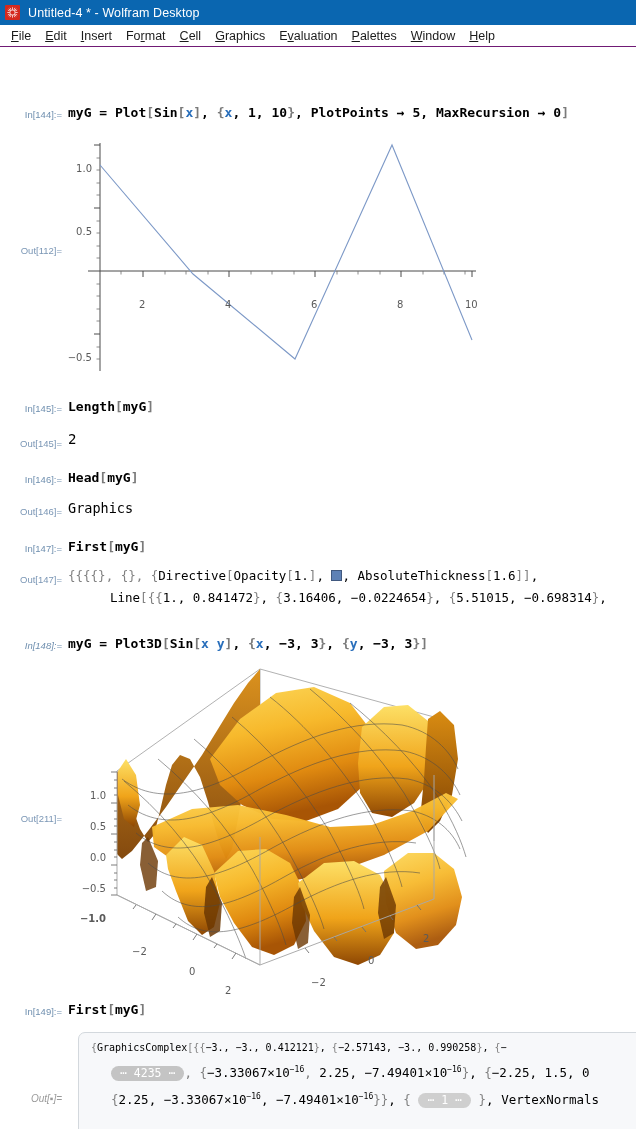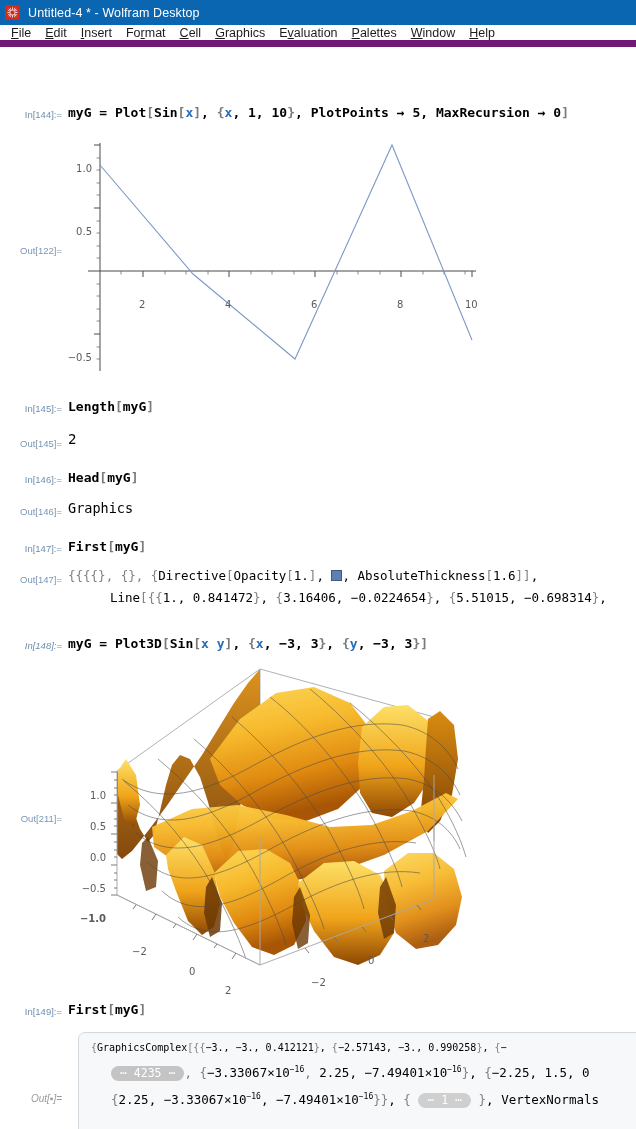--- a/index.html
+++ b/index.html
@@ -20,21 +20,21 @@
     position:relative;
   }
   .wolfram-icon svg{display:block;}
   .title-text{
     color:#ffffff;font-size:12.5px;margin-left:8px;
     letter-spacing:0.1px;white-space:nowrap;
   }
   
   .menubar{
     height:22px;background:#ffffff;display:flex;align-items:center;
-    padding-left:4px;border-bottom:7px solid #701a75;box-sizing:border-box;
+    padding-left:4px;border-bottom:1px solid #701a75;box-sizing:border-box;
   }
   .menu-item{
     font-size:12.5px;color:#1b1b1b;padding:2px 7px;white-space:nowrap;
     cursor:default;
   }
   .menu-item .mn{text-decoration:underline;}
   
   .notebook{
     position:relative;width:636px;height:1082px;background:#ffffff;
     overflow:hidden;
@@ -117,21 +117,21 @@
   <div class="menu-item"><span class="mn">P</span><span>alettes</span></div>
   <div class="menu-item"><span class="mn">W</span><span>indow</span></div>
   <div class="menu-item"><span class="mn">H</span><span>elp</span></div>
 </div>
 
 <div class="notebook">
 
   <div class="lbl" style="left:8px;top:62px;width:54px;">In[144]:=</div>
   <div class="code bold" style="left:68px;top:58px;">myG = Plot<span class="bracket">[</span>Sin<span class="bracket">[</span><span class="sym-local">x</span><span class="bracket">]</span>, <span class="bracket">{</span><span class="sym-local">x</span>, 1, 10<span class="bracket">}</span>, PlotPoints → 5, MaxRecursion → 0<span class="bracket">]</span></div>
 
-  <div class="lbl lbl-out" style="left:8px;top:198px;width:54px;">Out[122]=</div>
+  <div class="lbl lbl-out" style="left:8px;top:198px;width:54px;">Out[112]=</div>
   <div class="plot2d" style="left:68px;top:86px;width:420px;height:245px;">
     <svg width="420" height="245" viewBox="0 0 420 245">
 
       <line x1="20" y1="138" x2="408" y2="138" stroke="#4a4a4a" stroke-width="1"></line>
 
       <line x1="32" y1="10" x2="32" y2="238" stroke="#4a4a4a" stroke-width="1"></line>
 
       <g stroke="#4a4a4a" stroke-width="1">
         <line x1="75" y1="138" x2="75" y2="144"></line>
         <line x1="161" y1="138" x2="161" y2="144"></line>

